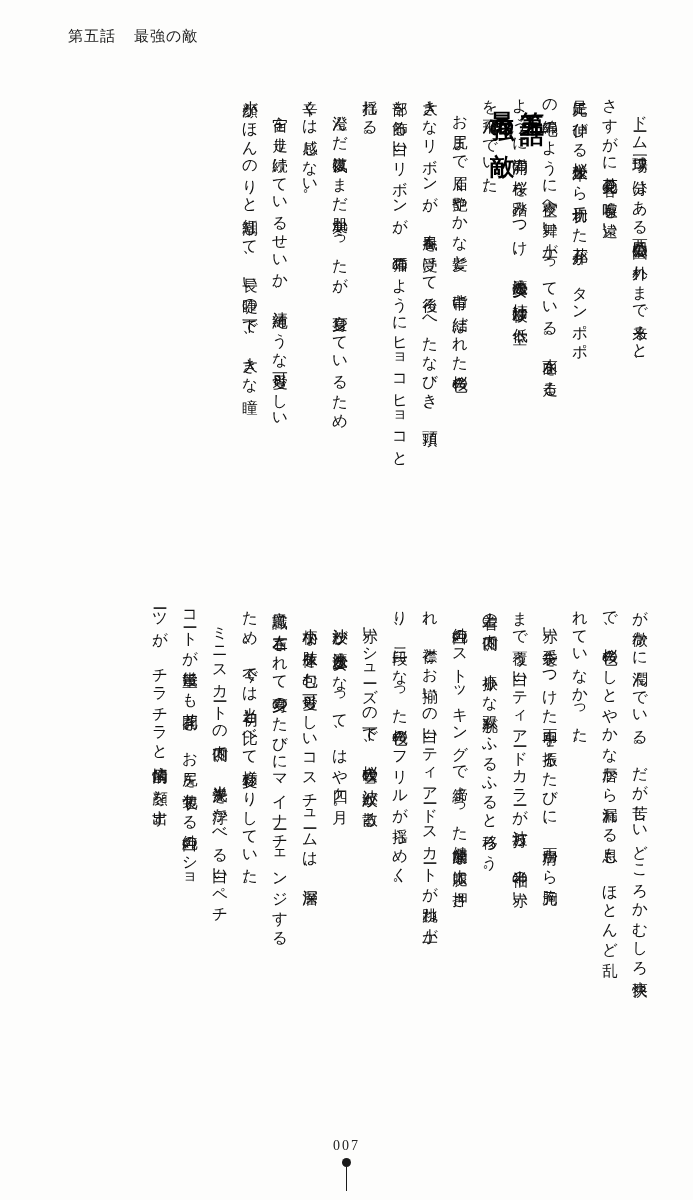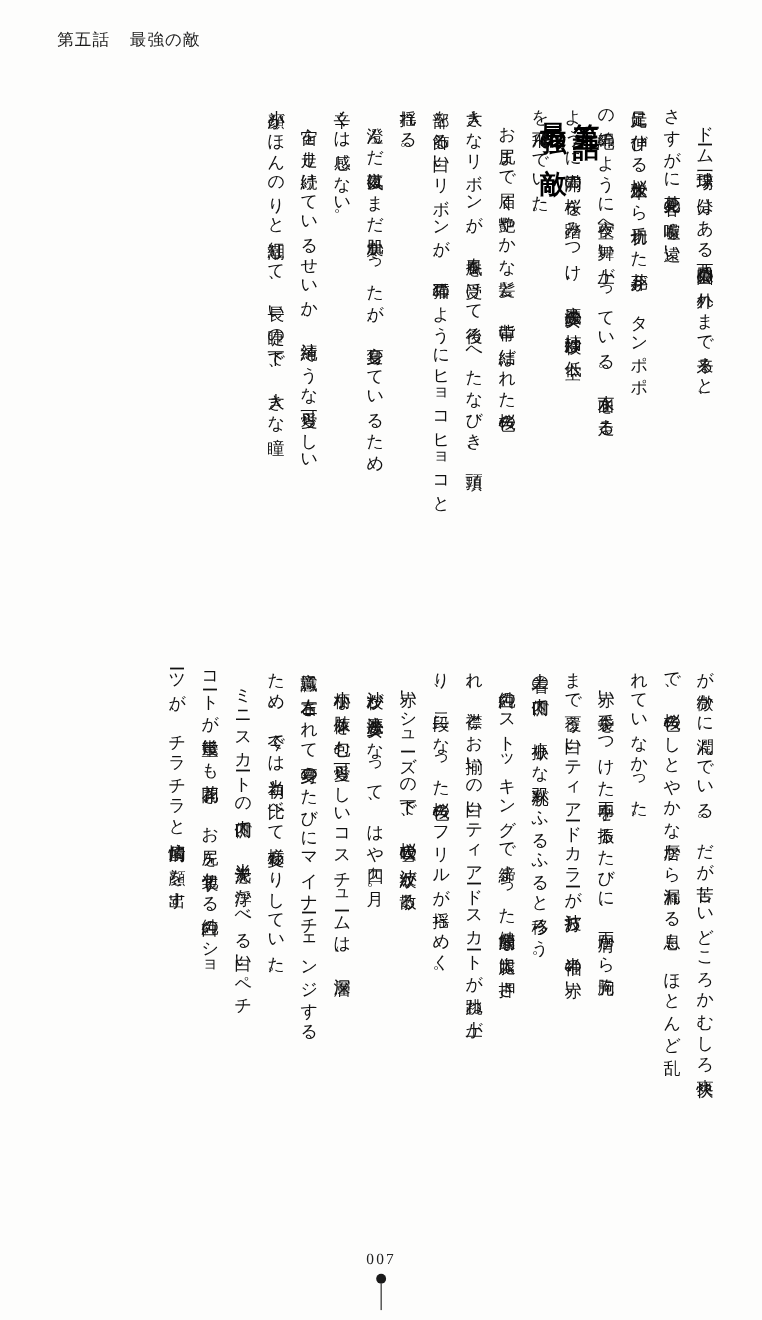--- a/index.html
+++ b/index.html
@@ -19,21 +19,21 @@
   .page {
     position: absolute;
     inset: 0;
     background: #fdfdfc;
   }
 
   
   .running-head {
     position: absolute;
     top: 27px;
-    left: 52px;
+    left: 68px;
     font-size: 15px;
     letter-spacing: 1px;
     color: #1a1a1a;
     white-space: nowrap;
   }
   .running-head .gap {
     display: inline-block;
     width: 18px;
   }
 

